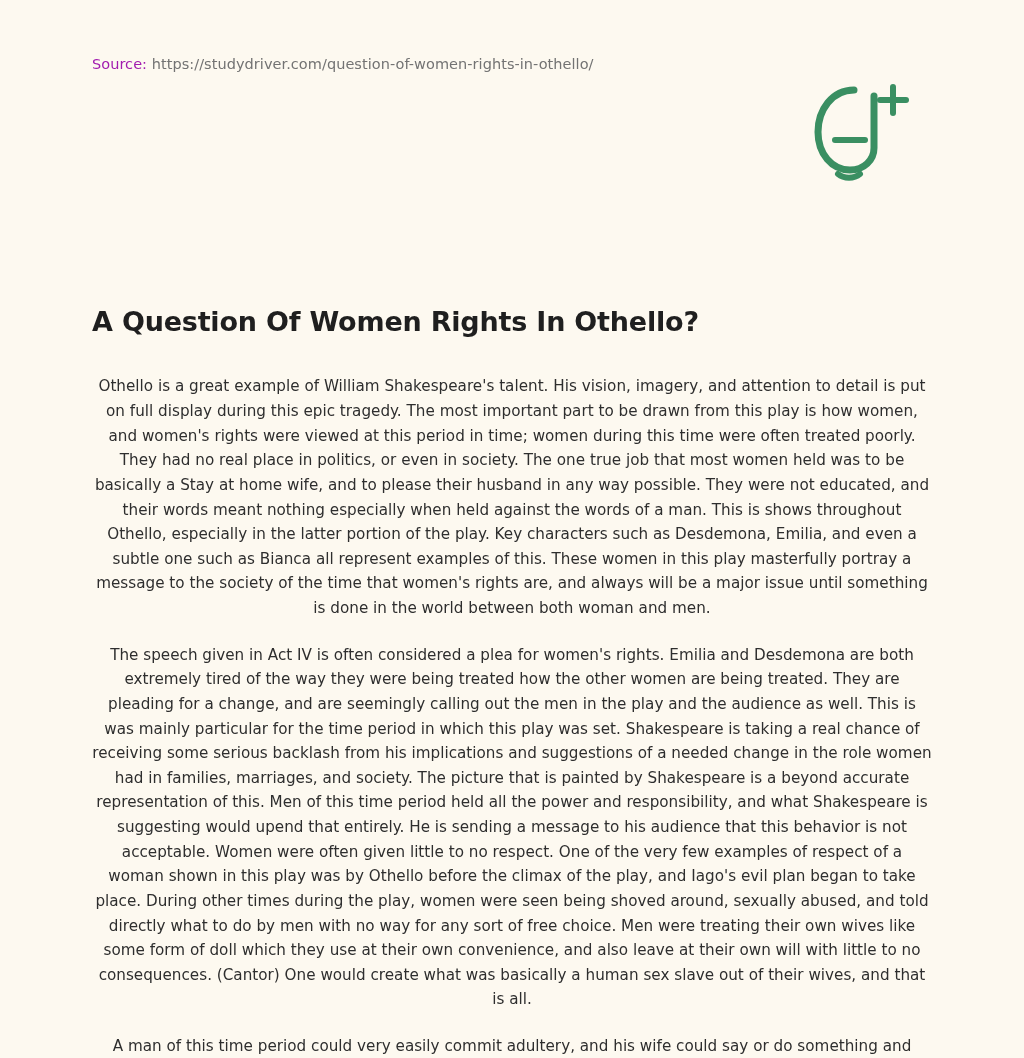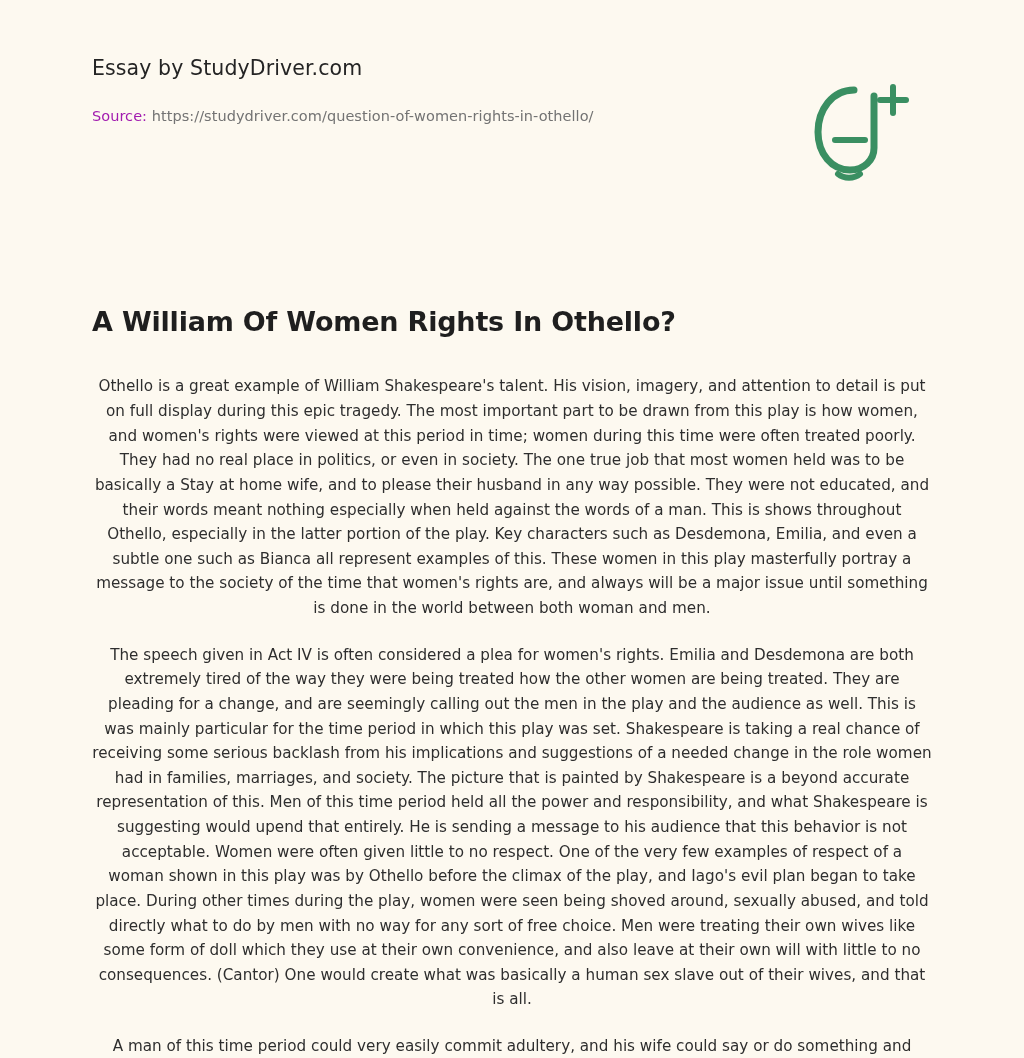--- a/index.html
+++ b/index.html
@@ -77,36 +77,35 @@
   .body-copy p:last-child {
     margin-bottom: 0;
   }
 </style>
 </head>
 <body>
 
 <div class="page">
 
   <div class="header">
-    <div class="essay-by">Essay by StudyDriver.com</div>
     <div class="source-line">
       <span class="source-label">Source:</span>
       <a class="source-url" href="#">https://studydriver.com/question-of-women-rights-in-othello/</a>
     </div>
 
     <svg class="logo" viewBox="0 0 112 104" aria-hidden="true">
       <path d="M52 12 C30 12 16 32 16 54 C16 76 30 92 48 92 C62 92 72 82 72 70 L72 18" fill="none" stroke="#3a8f62" stroke-width="7" stroke-linecap="round" stroke-linejoin="round"></path>
       <path d="M58 96 C52 101 42 101 36 96" fill="none" stroke="#3a8f62" stroke-width="6" stroke-linecap="round"></path>
       <path d="M33 62 L63 62" fill="none" stroke="#3a8f62" stroke-width="6" stroke-linecap="round"></path>
       <path d="M78 22 L104 22" fill="none" stroke="#3a8f62" stroke-width="6" stroke-linecap="round"></path>
       <path d="M91 9 L91 35" fill="none" stroke="#3a8f62" stroke-width="6" stroke-linecap="round"></path>
     </svg>
   </div>
 
-  <h1 class="title">A William Of Women Rights In Othello?</h1>
+  <h1 class="title">A Question Of Women Rights In Othello?</h1>
 
   <div class="body-copy">
     <p>Othello is a great example of William Shakespeare's talent. His vision, imagery, and attention to detail is put on full display during this epic tragedy. The most important part to be drawn from this play is how women, and women's rights were viewed at this period in time; women during this time were often treated poorly. They had no real place in politics, or even in society. The one true job that most women held was to be basically a Stay at home wife, and to please their husband in any way possible. They were not educated, and their words meant nothing especially when held against the words of a man. This is shows throughout Othello, especially in the latter portion of the play. Key characters such as Desdemona, Emilia, and even a subtle one such as Bianca all represent examples of this. These women in this play masterfully portray a message to the society of the time that women's rights are, and always will be a major issue until something is done in the world between both woman and men.</p>
     <p>The speech given in Act IV is often considered a plea for women's rights. Emilia and Desdemona are both extremely tired of the way they were being treated how the other women are being treated. They are pleading for a change, and are seemingly calling out the men in the play and the audience as well. This is was mainly particular for the time period in which this play was set. Shakespeare is taking a real chance of receiving some serious backlash from his implications and suggestions of a needed change in the role women had in families, marriages, and society. The picture that is painted by Shakespeare is a beyond accurate representation of this. Men of this time period held all the power and responsibility, and what Shakespeare is suggesting would upend that entirely. He is sending a message to his audience that this behavior is not acceptable. Women were often given little to no respect. One of the very few examples of respect of a woman shown in this play was by Othello before the climax of the play, and Iago's evil plan began to take place. During other times during the play, women were seen being shoved around, sexually abused, and told directly what to do by men with no way for any sort of free choice. Men were treating their own wives like some form of doll which they use at their own convenience, and also leave at their own will with little to no consequences. (Cantor) One would create what was basically a human sex slave out of their wives, and that is all.</p>
     <p>A man of this time period could very easily commit adultery, and his wife could say or do something and nothing would be done. However, if the wife in turn committed an adulterous act or was even rumored to have committed any form of an adulterous act, she was going to be beaten. This was obviously seen with the death of Desdemona. Iago simply started a rumor about her, and continuously fed lies to Othello. So, instead of getting a divorce, or even truly listening to her side of t</p>
   </div>
 
 </div>
 
 </body></html>

